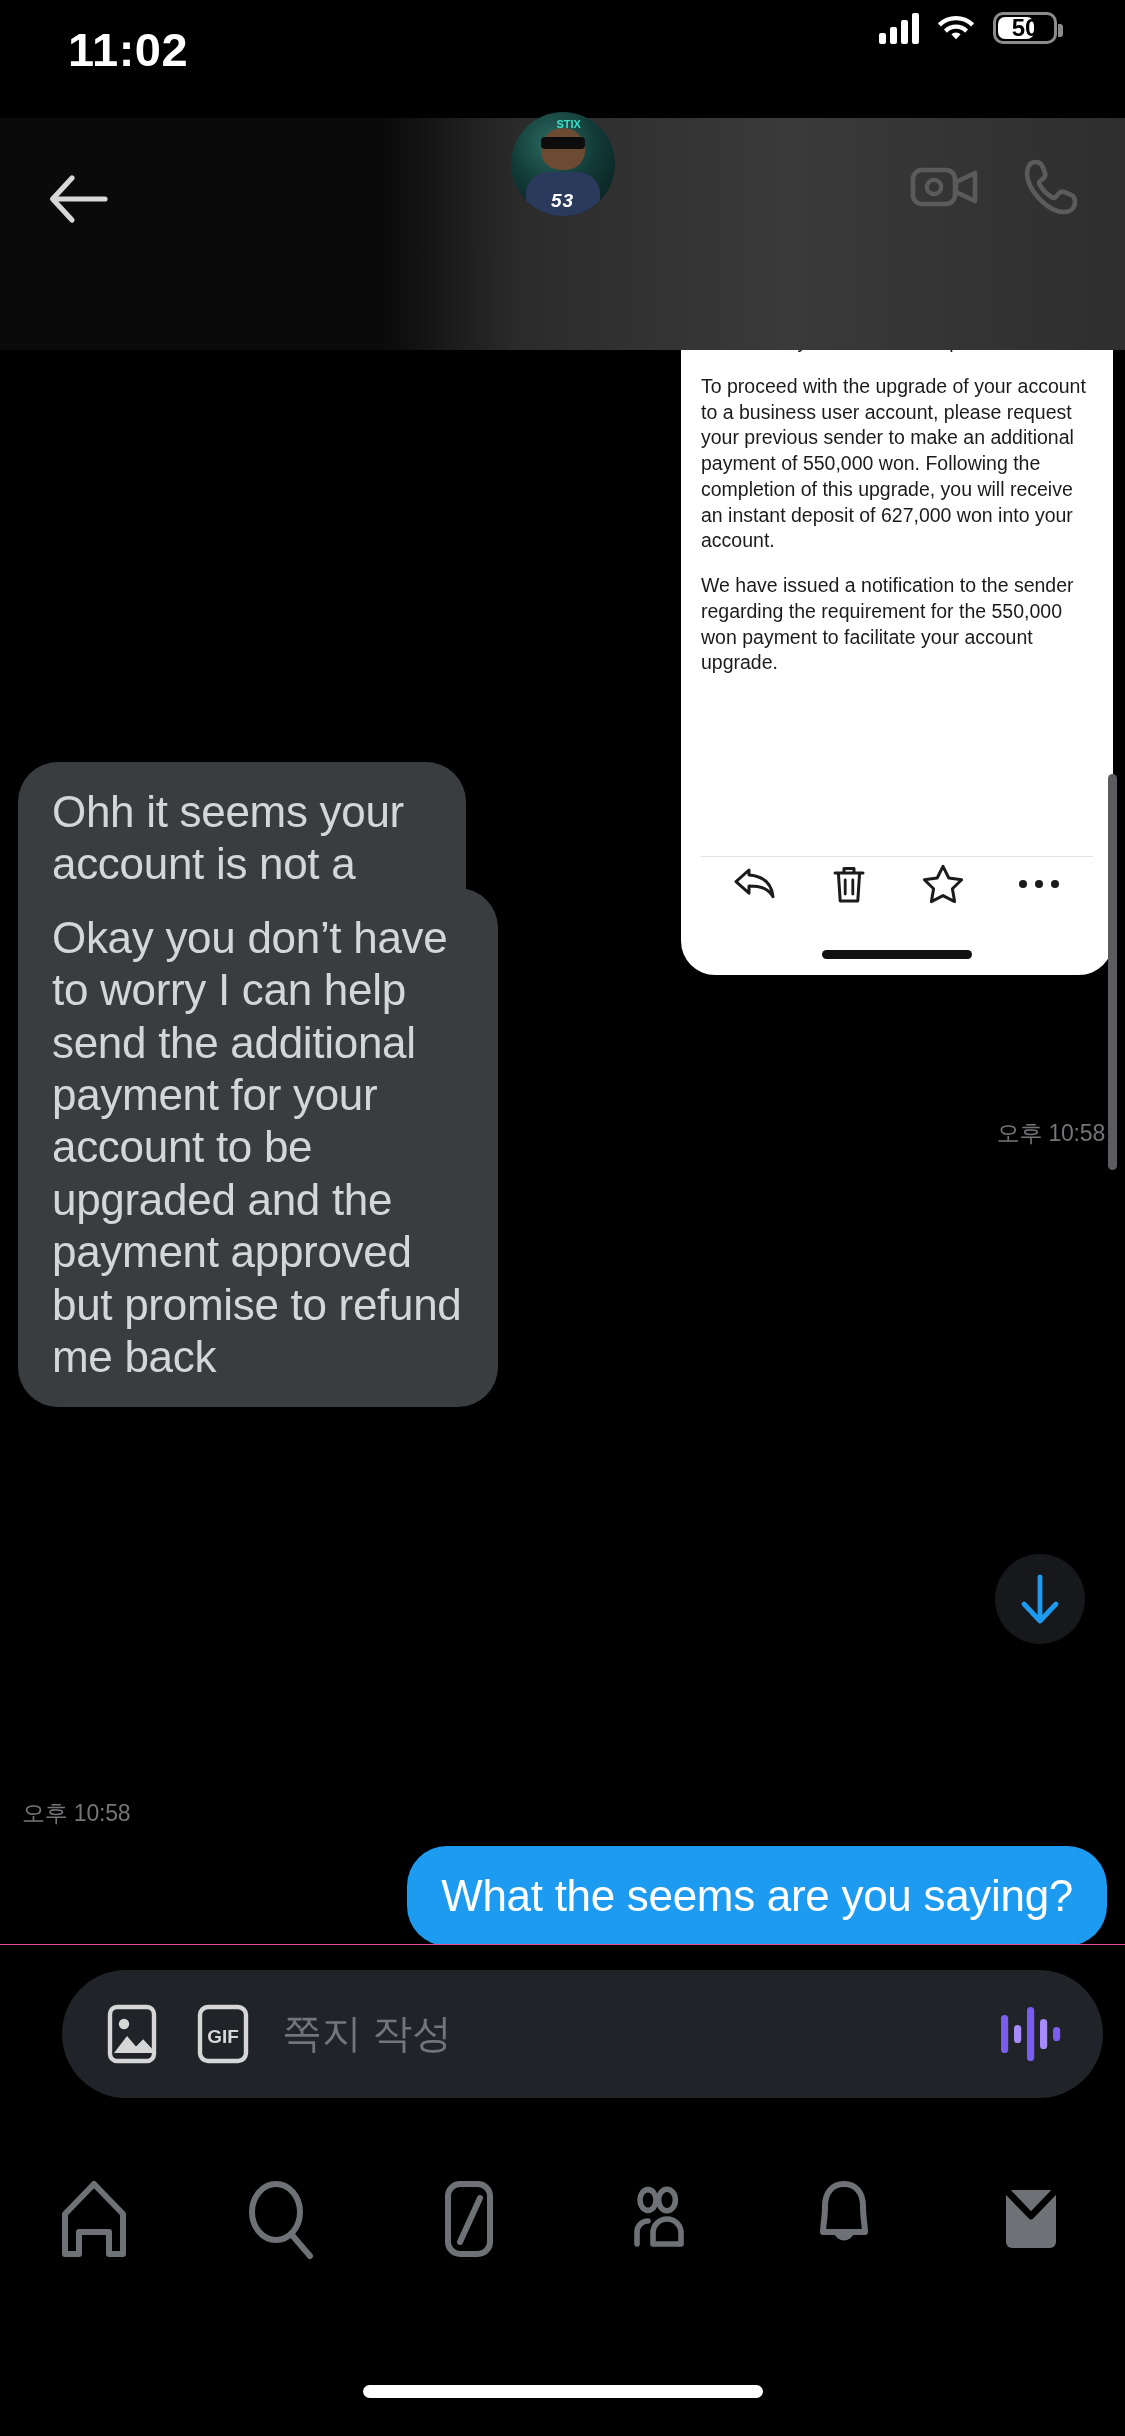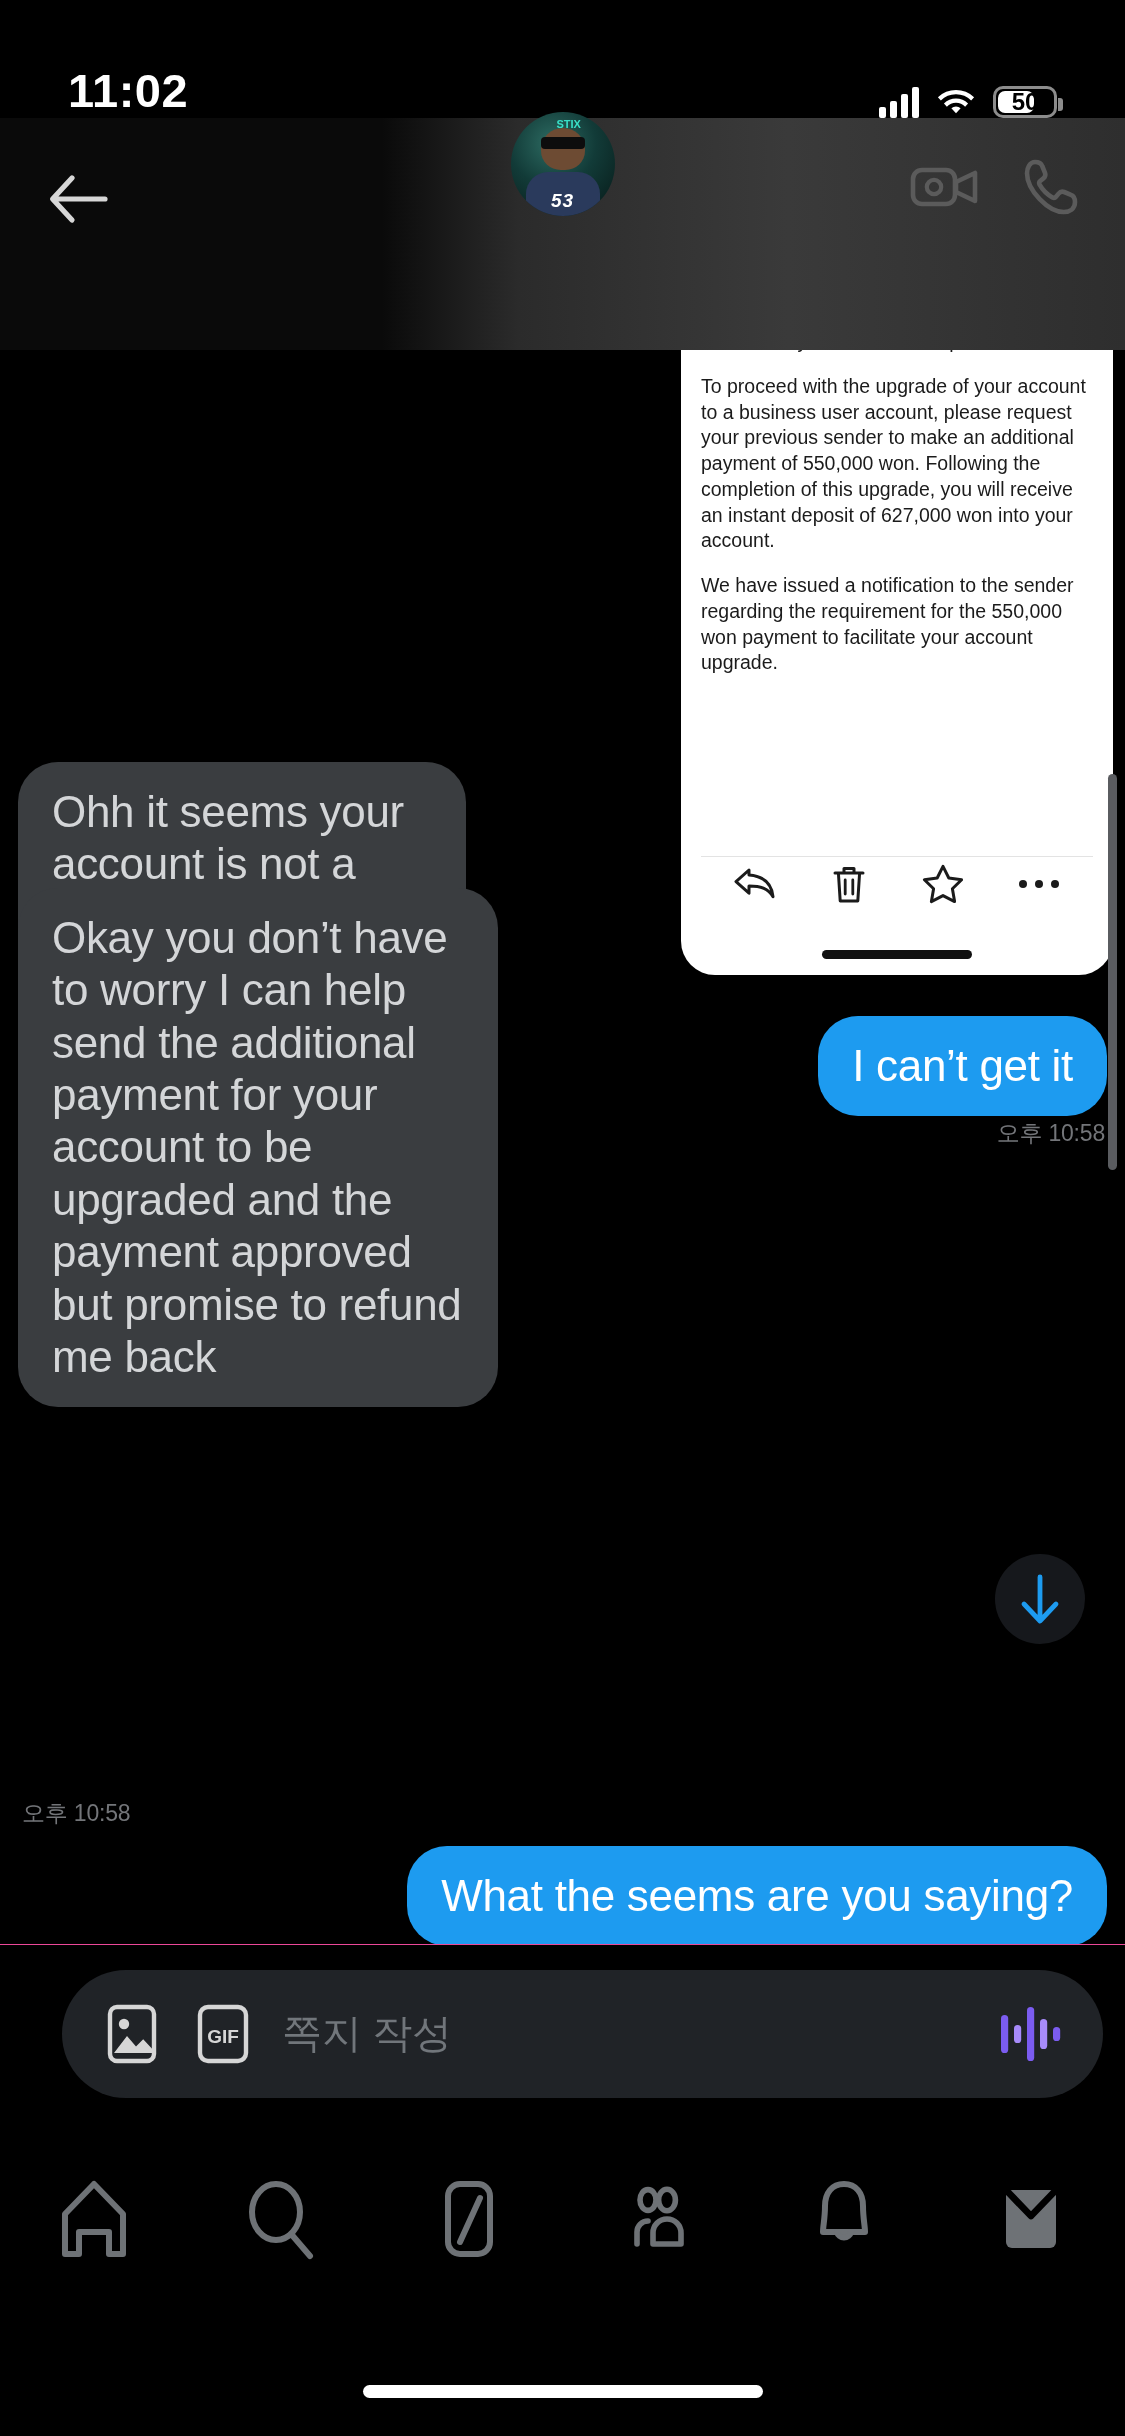--- a/index.html
+++ b/index.html
@@ -7,21 +7,21 @@
     width:1125px; height:2436px;
     background:#000;
     font-family:"Liberation Sans", sans-serif;
     overflow:hidden;
   }
   .phone{ position:relative; width:1125px; height:2436px; background:#000; overflow:hidden; }
 
   
   .statusbar{
     position:absolute; top:0; left:0; width:1125px; height:118px;
-    display:flex; align-items:flex-end; justify-content:space-between;
+    display:flex; align-items:flex-start; justify-content:space-between;
     padding:0 68px; z-index:40;gap:48px;
   }
   .sb-time{ font-size:47px; font-weight:600; color:#fff; letter-spacing:.5px; margin-top:22px;}
   .sb-right{ display:flex; align-items:center; gap:16px; margin-top:12px;}
   .sig{ display:flex; align-items:flex-end; gap:4px; height:32px;}
   .sig i{ display:block; width:7px; background:#fff; border-radius:2px;}
   .sig i:nth-child(1){height:11px}.sig i:nth-child(2){height:17px}
   .sig i:nth-child(3){height:24px}.sig i:nth-child(4){height:31px}
   .batt{ position:relative; width:64px; height:32px; border:3px solid rgba(255,255,255,.55);
          border-radius:10px; display:flex; align-items:center; justify-content:center;}
@@ -192,23 +192,20 @@
         </svg>
         <svg width="46" height="16" viewBox="0 0 23 8">
           <circle cx="3.5" cy="4" r="2" fill="#1b1b1b"></circle>
             <circle cx="11.5" cy="4" r="2" fill="#1b1b1b"></circle>
             <circle cx="19.5" cy="4" r="2" fill="#1b1b1b"></circle>
         </svg>
       </div>
       <div class="email-home-ind"></div>
     </div>
 
-    <div class="row" style="right:18px; top:666px;">
-      <div class="bubble sent">I can’t get it</div>
-    </div>
     <div class="tstamp" style="right:20px; top:768px;">오후 10:58</div>
 
     <div class="row" style="left:18px; top:412px; max-width:730px;">
       <div class="bubble recv" style="max-width:448px;">Ohh it seems your account is not a business account</div>
     </div>
 
     <div class="row" style="left:18px; top:538px;">
       <div class="bubble recv" style="max-width:480px;">Okay you don’t have to worry I can help send the additional payment for your account to be upgraded and the payment approved but promise to refund me back</div>
     </div>
     <div class="tstamp" style="left:22px; top:1448px;">오후 10:58</div>

